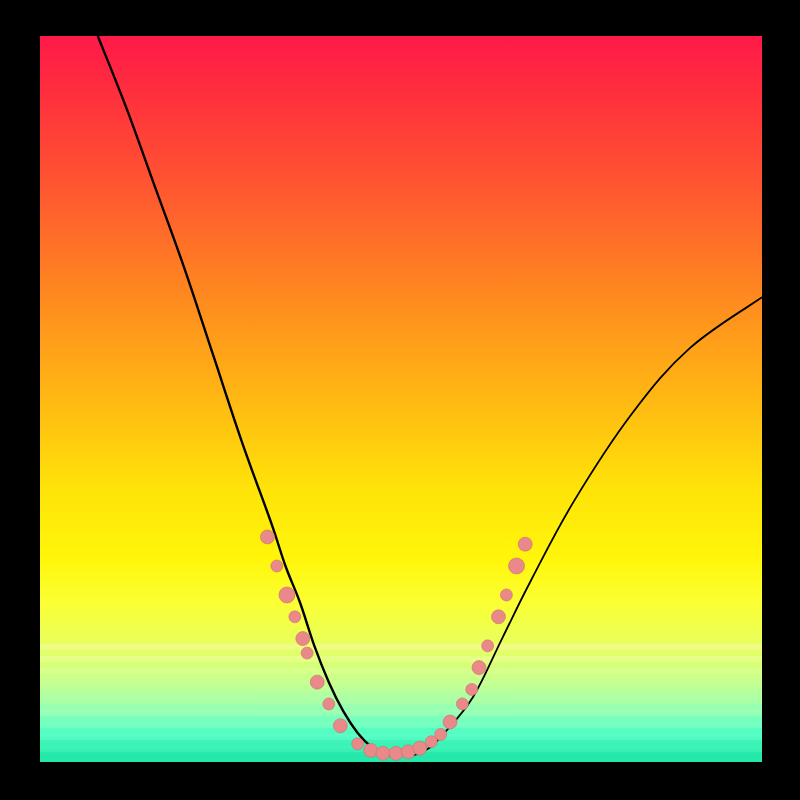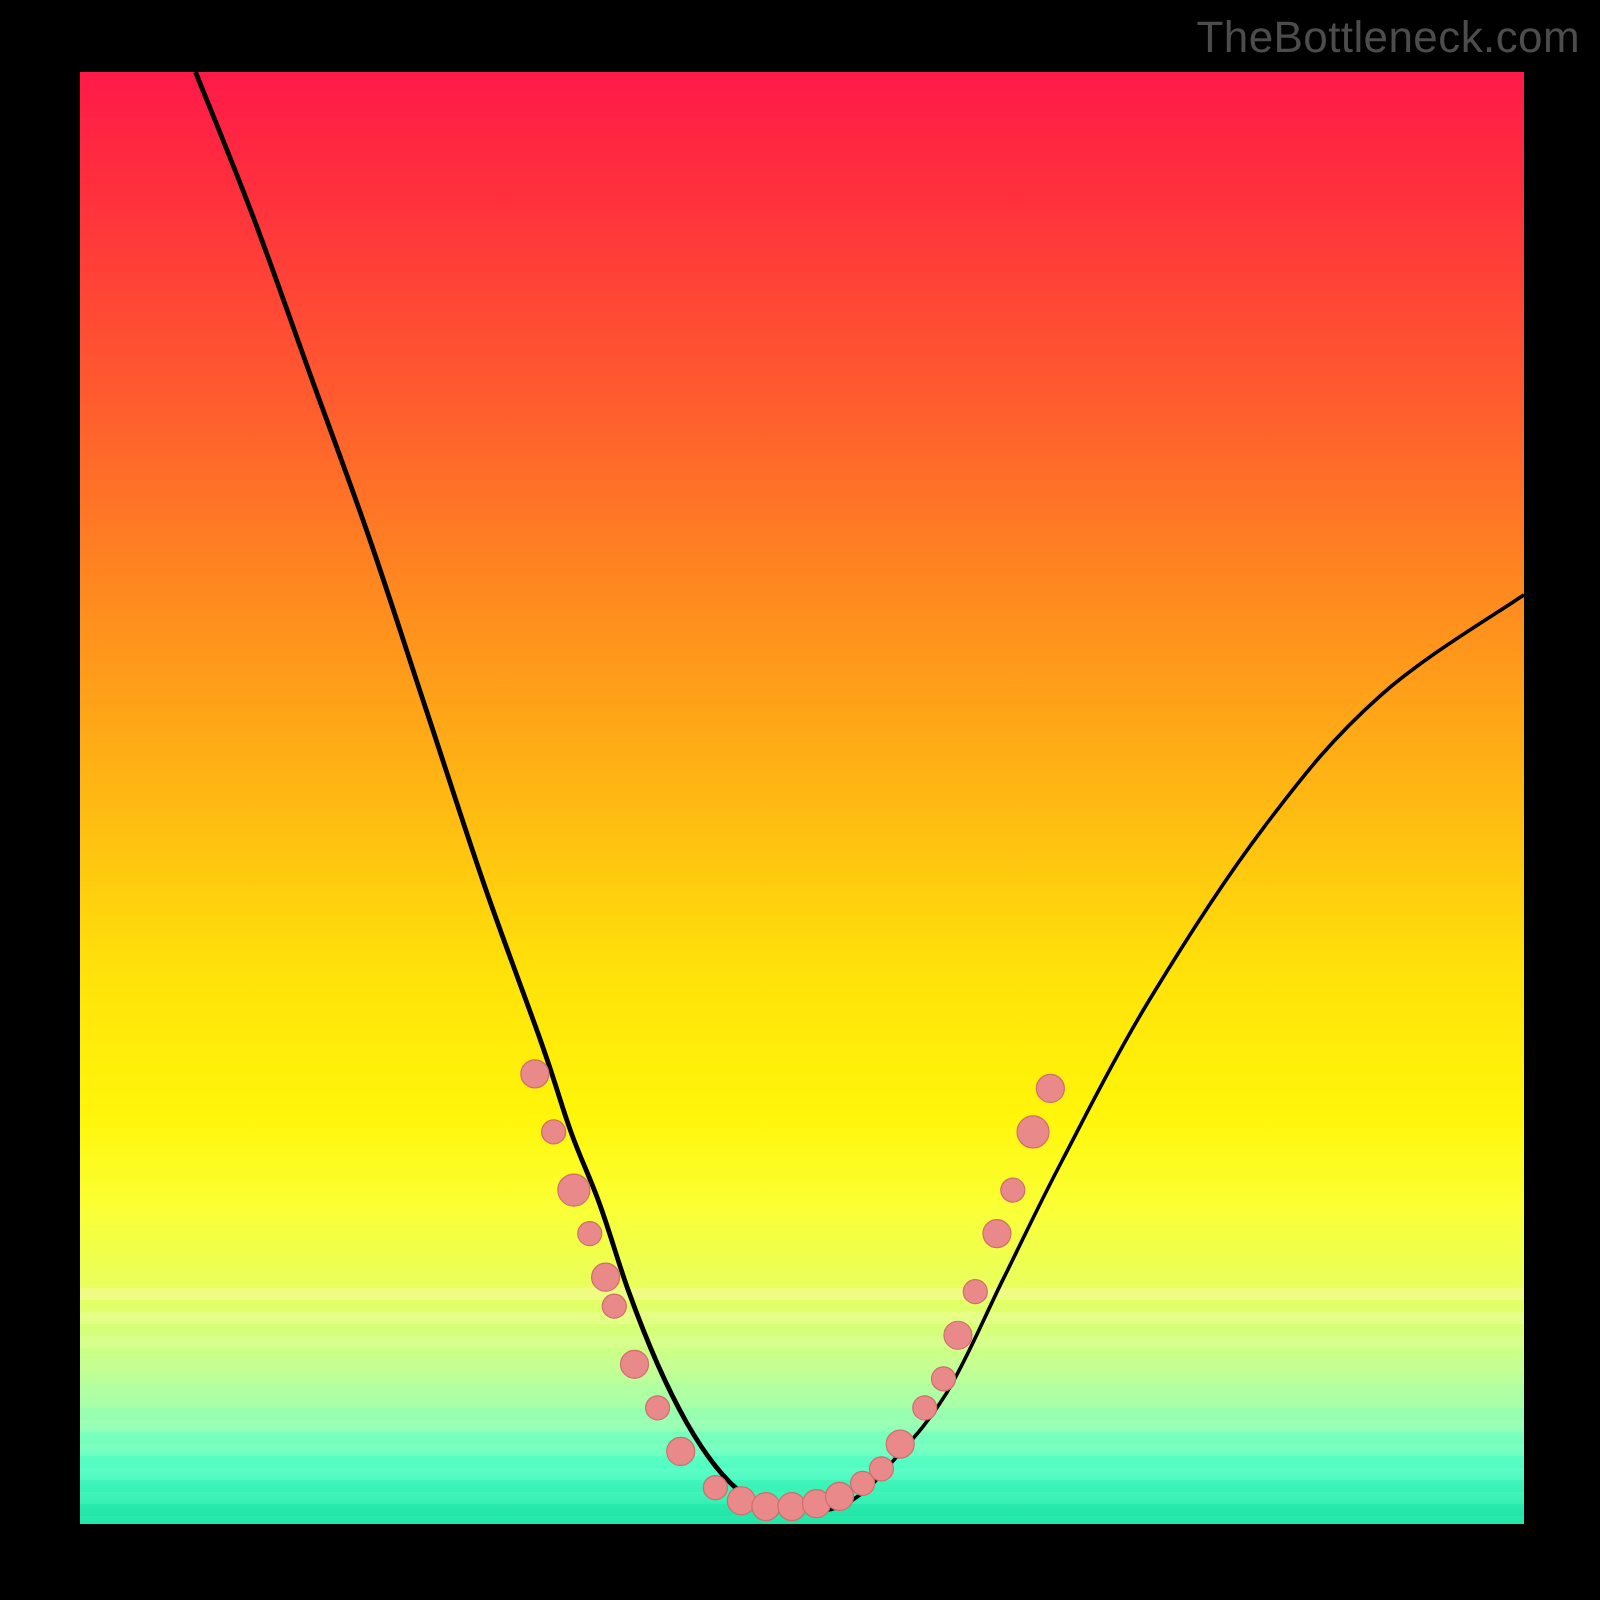--- a/index.html
+++ b/index.html
@@ -80,21 +80,20 @@
   .dot {
     fill: #e98989;
     stroke: #d06d6d;
     stroke-width: 0.6;
   }
 </style>
 </head>
 <body>
 
 <div class="frame">
-  <div class="watermark">TheBottleneck.com</div>
 
   <div class="plot">
 
     <div class="bands">
       <div class="band" style="bottom:112px;height:6px;background:#fff6c2;"></div>
       <div class="band" style="bottom:100px;height:6px;background:#f6ffb0;"></div>
       <div class="band" style="bottom:88px;height:6px;background:#e2ff9e;"></div>
       <div class="band" style="bottom:76px;height:6px;background:#c8ff9a;"></div>
       <div class="band" style="bottom:64px;height:6px;background:#a8ffa8;"></div>
       <div class="band" style="bottom:52px;height:6px;background:#84ffb4;"></div>

